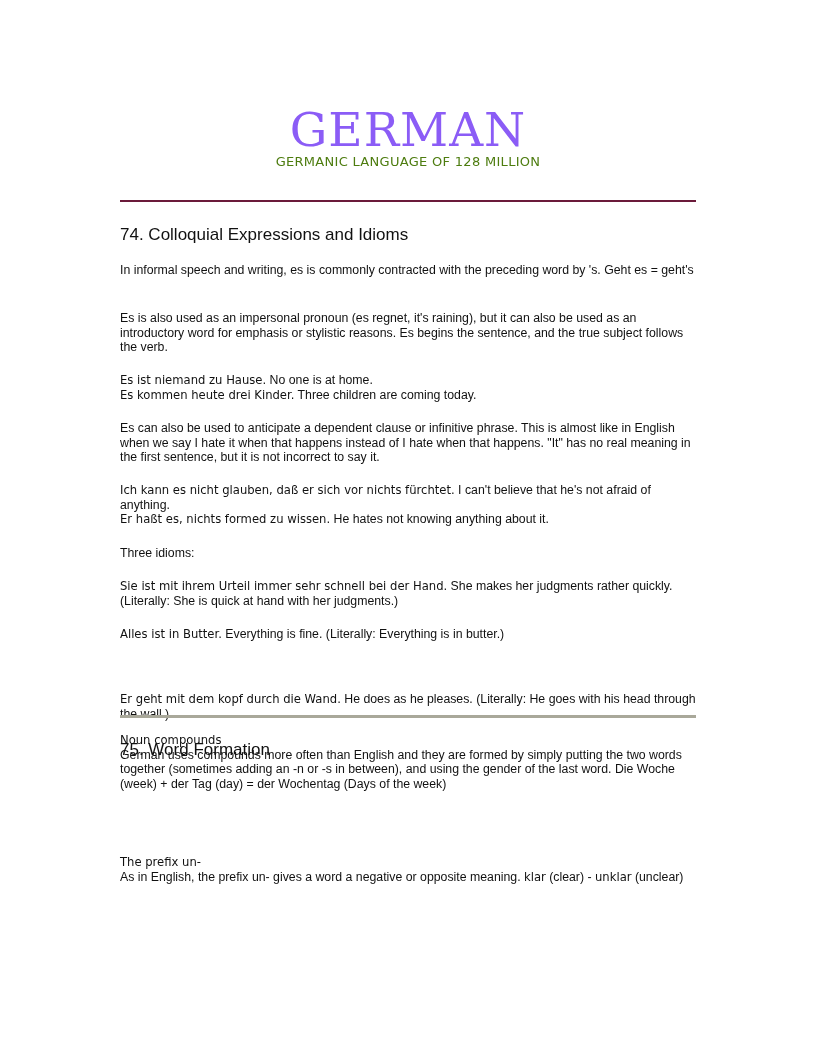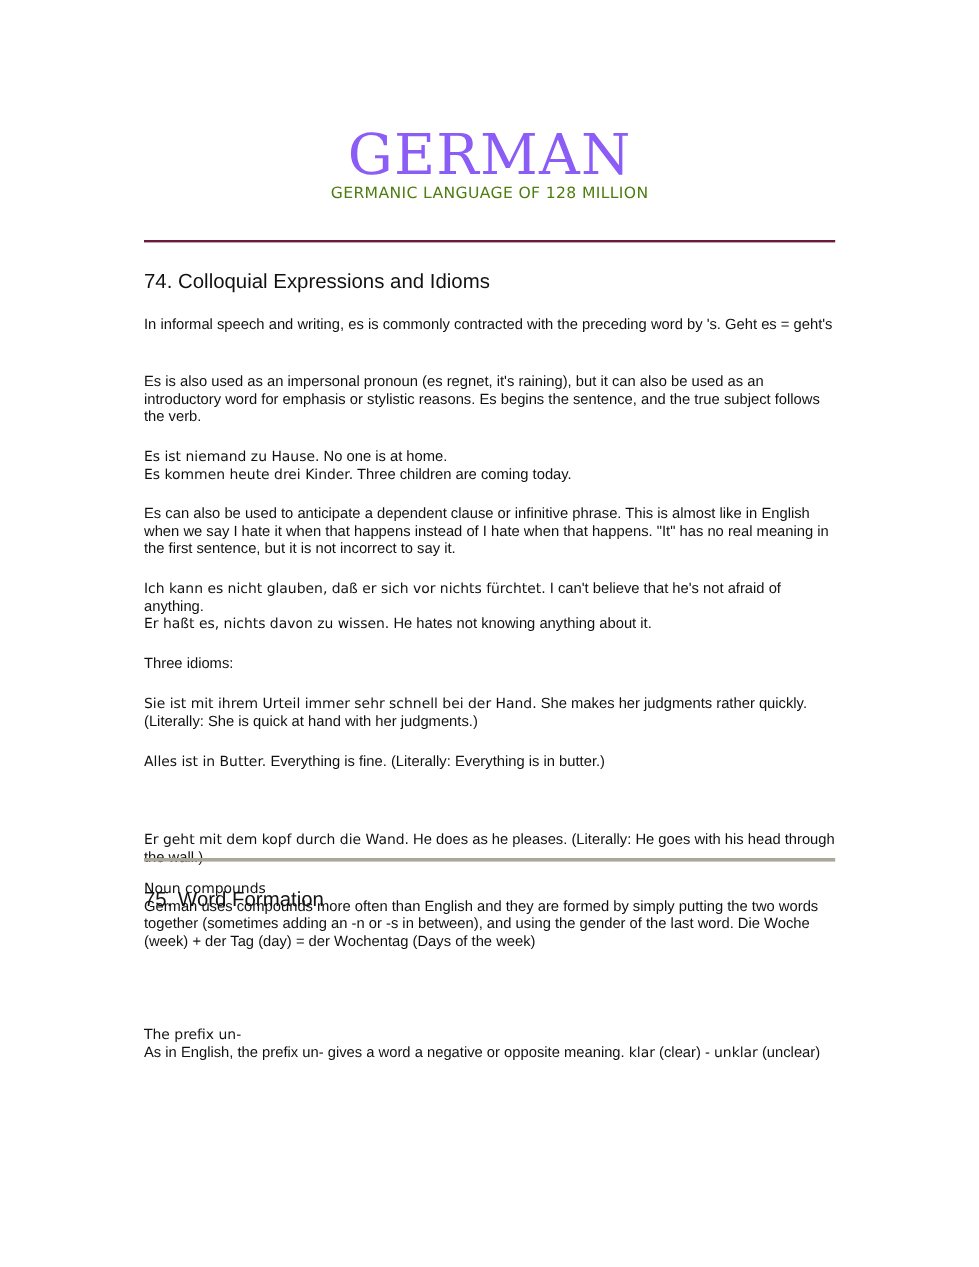--- a/index.html
+++ b/index.html
@@ -32,21 +32,21 @@
 
 <p class="p" style="top:373px">
   <span class="de">Es ist niemand zu Hause.</span><span>  No one is at home.</span><br>
   <span class="de">Es kommen heute drei Kinder.</span><span>  Three children are coming today.</span>
 </p>
 
 <p class="p" style="top:421px">Es can also be used to anticipate a dependent clause or infinitive phrase.  This is almost like in English when we say I hate it when that happens instead of I hate when that happens.  "It" has no real meaning in the first sentence, but it is not incorrect to say it.</p>
 
 <p class="p" style="top:483px">
   <span class="de">Ich kann es nicht glauben, daß er sich vor nichts fürchtet.</span><span> I can't believe that he's not afraid of anything.</span><br>
-  <span class="de">Er haßt es, nichts davon zu wissen.</span><span>  He hates not knowing anything about it.</span>
+  <span class="de">Er haßt es, nichts formed zu wissen.</span><span>  He hates not knowing anything about it.</span>
 </p>
 
 <p class="p" style="top:546px">Three idioms:</p>
 
 <p class="p" style="top:579px">
   <span class="de">Sie ist mit ihrem Urteil immer sehr schnell bei der Hand.</span><span>  She makes her judgments rather quickly. (Literally: She is quick at hand with her judgments.)</span>
 </p>
 <p class="p" style="top:627px">
   <span class="de">Alles ist in Butter.</span><span>  Everything is fine.  (Literally:  Everything is in butter.)</span>
 </p>

